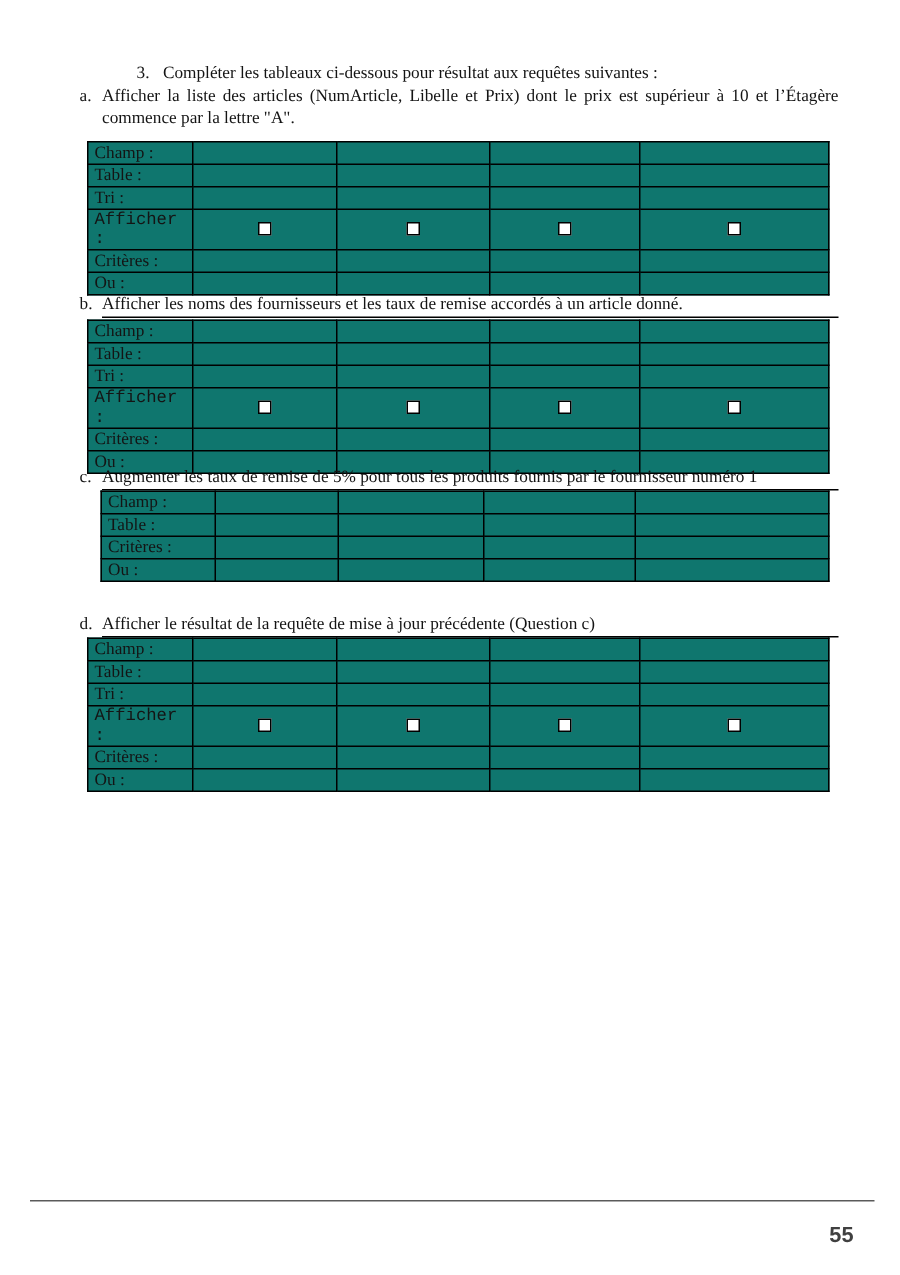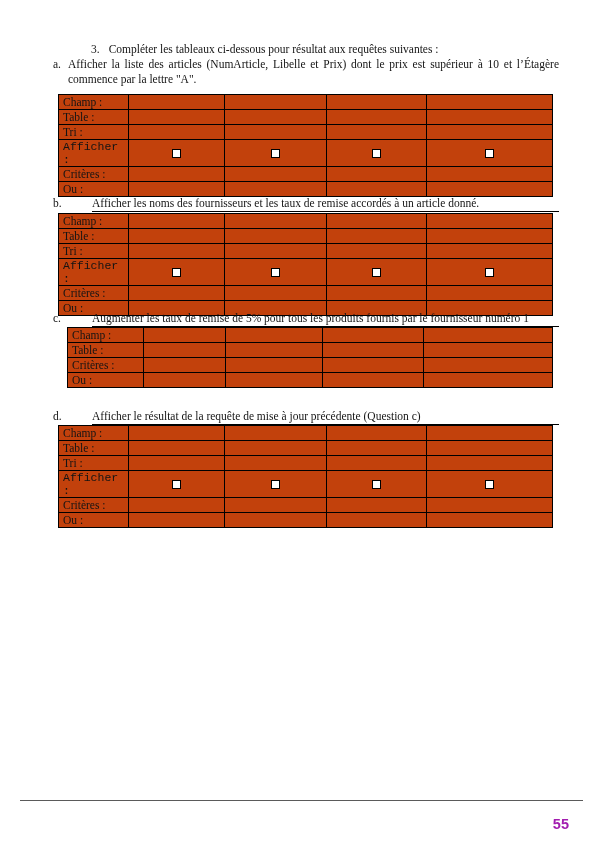--- a/index.html
+++ b/index.html
@@ -12,28 +12,28 @@
   }
 
   
   .q3 { position:absolute; top:42px; left:91px; font-size:11.5px; line-height:15px; display:flex; }
   .q3 .num { margin-right:9px; }
 
   
   .sec-head { position:absolute; left:53px; width:506px; font-size:11.5px; line-height:15px; display:flex; }
   .sec-head .letter { width:15px; flex:0 0 15px; }
   .sec-head .sec-text { flex:1 1 auto; text-align:justify; }
-  .sec-head.underlined .sec-text { border-bottom:1px solid #000; white-space:nowrap; text-align:left; padding-bottom:0px;margin-left:24px; }
+  .sec-head.underlined .sec-text { border-bottom:1px solid #000; white-space:nowrap; text-align:left; padding-bottom:0px; }
   #head-a { top:57px; }
   #head-b { top:196px; }
   #head-c { top:311px; }
   #head-d { top:409px; }
 
   
-  table.grid { position:absolute; border-collapse:collapse; table-layout:fixed; background:#c2410c; }
+  table.grid { position:absolute; border-collapse:collapse; table-layout:fixed; background:#0f766e; }
   table.grid td { border:1.2px solid #000; height:15px; font-size:11.5px; line-height:13px;
                   padding:0 2px 0 4px; vertical-align:middle; overflow:hidden; }
   table.grid tr.cb-row td { height:19px;font-family:Liberation Mono, monospace; }
   table.grid td.data { text-align:center; padding:0; }
   #table-a { top:94px;  left:58px; width:494px; }
   #table-b { top:213px; left:58px; width:494px; }
   #table-c { top:327px; left:67px; width:485px; }
   #table-d { top:425px; left:58px; width:494px; }
   #table-a col.c0, #table-b col.c0, #table-d col.c0 { width:70px; }
   #table-a col.c1, #table-b col.c1, #table-d col.c1 { width:96px; }
@@ -46,21 +46,21 @@
   #table-c col.c3 { width:101px; }
   #table-c col.c4 { width:129px; }
 
   
   .cb { display:inline-block; width:9px; height:9px; border:1.6px solid #000; vertical-align:middle; background:#fff; }
 
   
   .footer-rule { position:absolute; top:800px; left:20px; width:563px; height:0; border-top:1.6px solid #5a5a5a; }
   .footer-page { position:absolute; top:805px; left:0; width:600px; text-align:center; font-size:10px; letter-spacing:1px; }
   .page-num { position:absolute; top:816px; right:31px; font-size:14.5px; font-weight:bold;
-              font-family:"Liberation Sans","DejaVu Sans",sans-serif; color:#a21caf; }
+              font-family:"Liberation Sans","DejaVu Sans",sans-serif; color:#404040; }
 </style>
 </head>
 <body>
 
 <div class="page">
 
   <div class="q3">
     <span class="num">3.</span>
     <span>Compléter les tableaux ci-dessous pour résultat aux requêtes suivantes :</span>
   </div>

